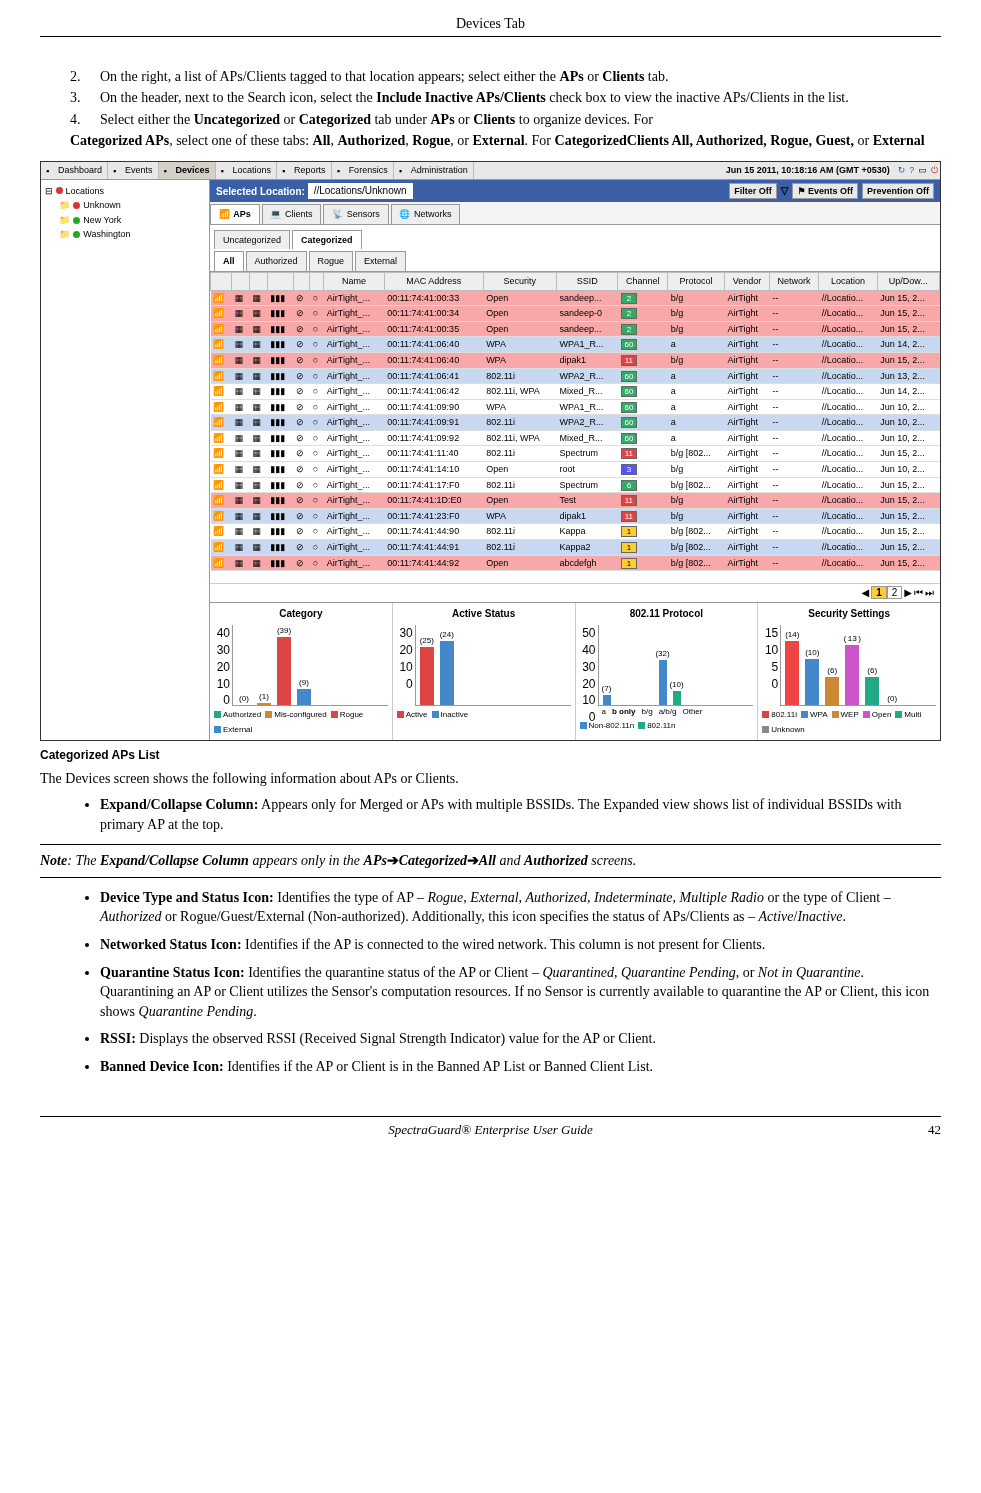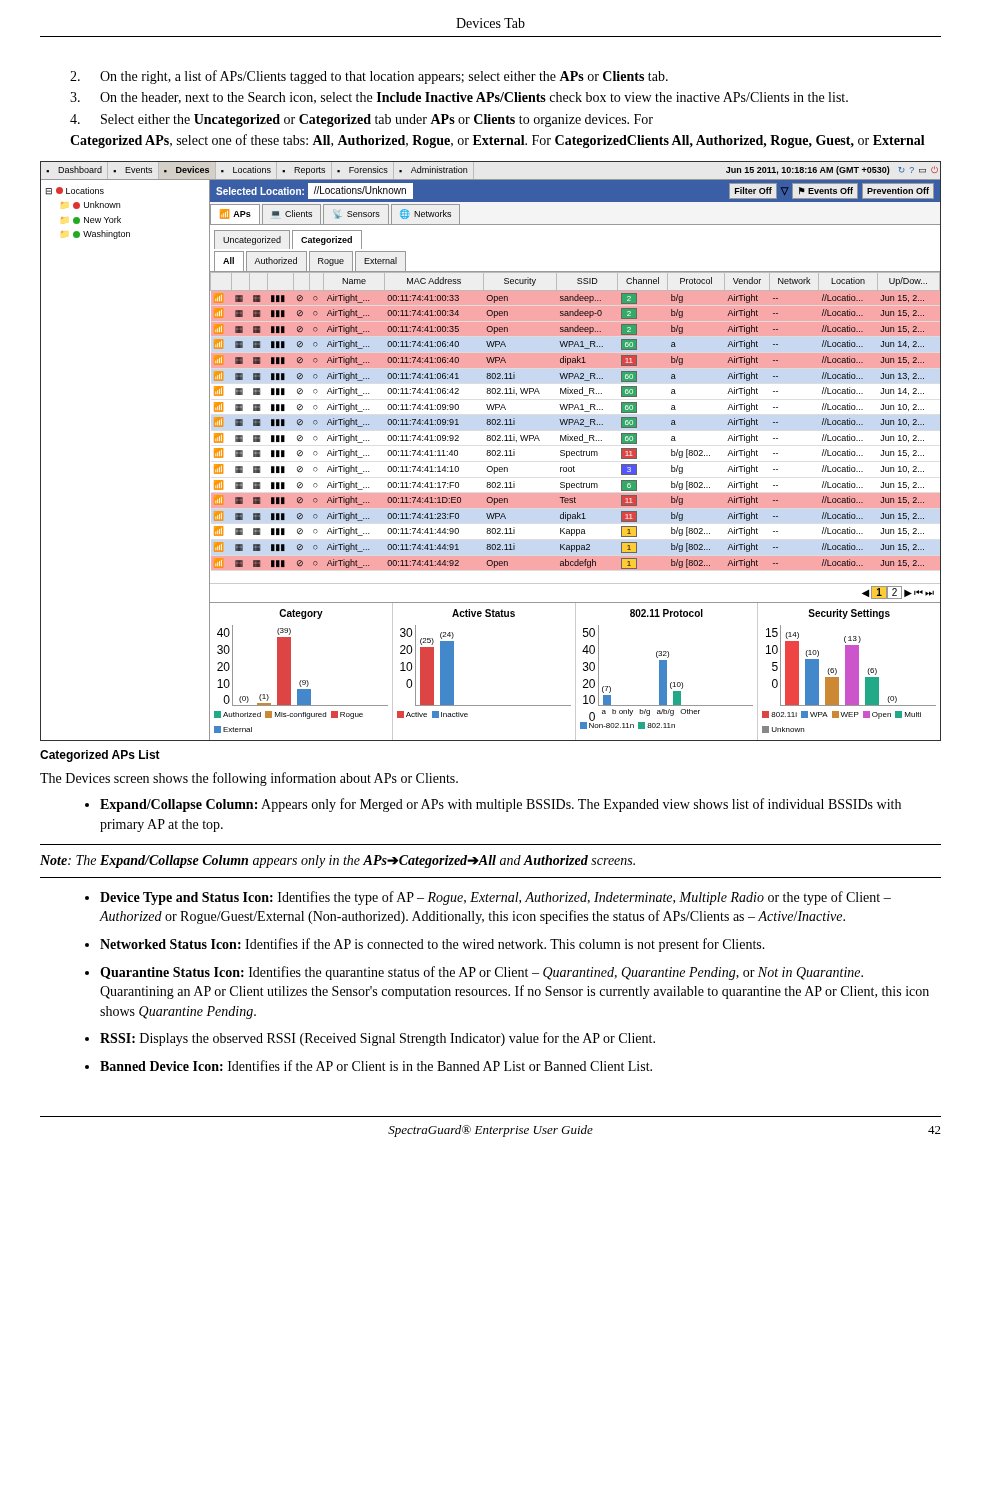--- a/index.html
+++ b/index.html
@@ -747,21 +747,21 @@
                   </div>
                   <div class="bar" style="height:0px;background:#48c;width:8px;">
                     <span class="bar-lbl"></span>
                   </div>
                   <div class="bar" style="height:0px;background:#2a8;width:8px;">
                     <span class="bar-lbl"></span>
                   </div>
                 </div>
                 <div class="xlabels">
                   <span style="width:auto;">a</span>
-                  <span style="width:auto;">b only</span>
+                  <span style="width:auto;font-weight:bold;">b only</span>
                   <span style="width:auto;">b/g</span>
                   <span style="width:auto;">a/b/g</span>
                   <span style="width:auto;">Other</span>
                 </div>
               </div>
               <div class="legend">
                 <span class="lg"><span class="lgbox" style="background:#48c;"></span>Non-802.11n</span>
                 <span class="lg"><span class="lgbox" style="background:#2a8;"></span>802.11n</span>
               </div>
             </div>

